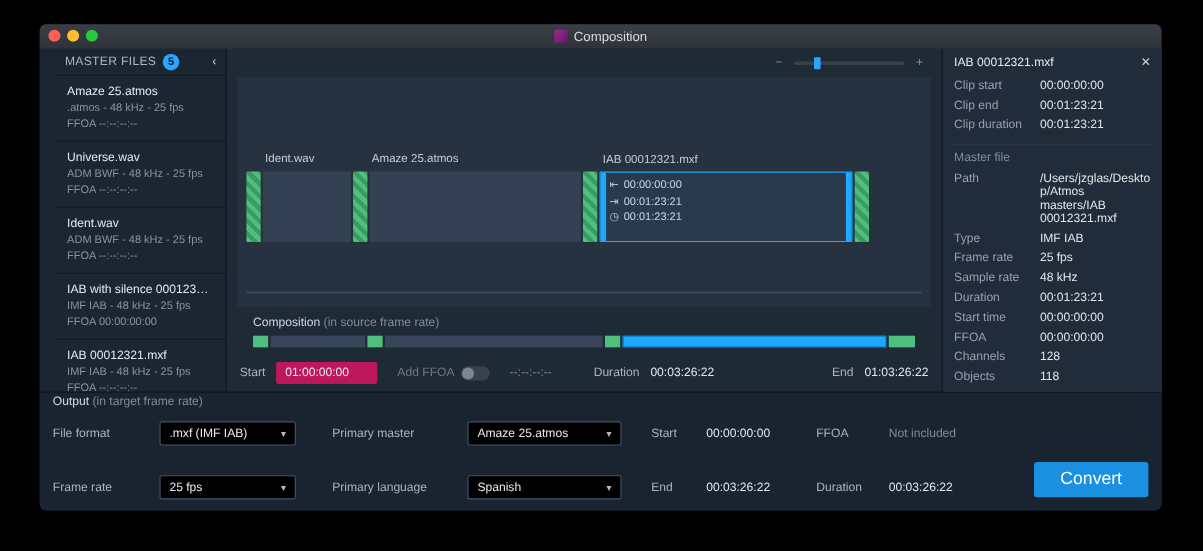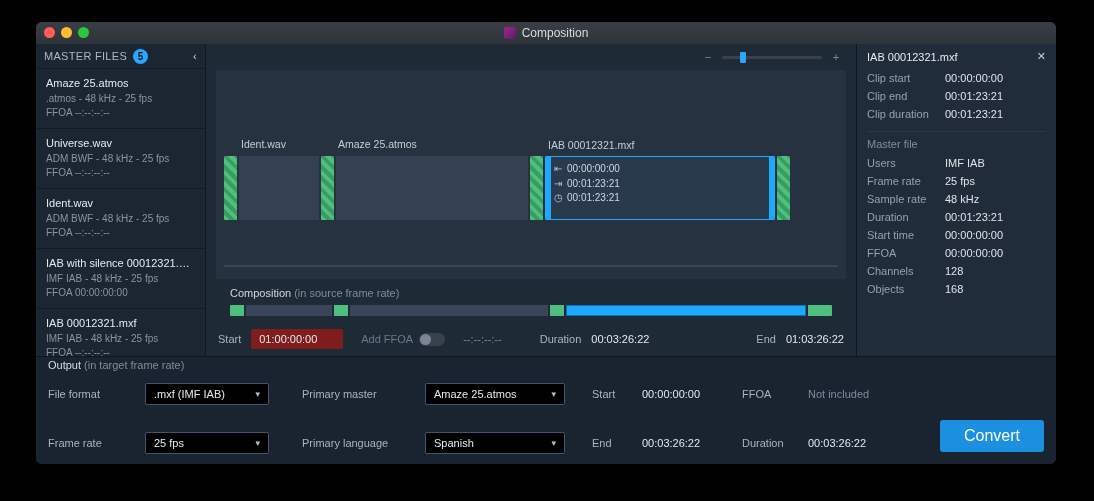--- a/index.html
+++ b/index.html
@@ -5,21 +5,21 @@
   * { box-sizing: border-box; margin: 0; padding: 0; }
   body { background: #000; font-family: -apple-system, "Helvetica Neue", Arial, sans-serif; font-size: 11px; color: #c9ced6; width:1094px; height:501px; overflow:hidden; }
   .window { position:absolute; left:36px; top:22px; width:1020px; height:442px; background:#1f2a37; border-radius:6px; box-shadow:0 14px 40px rgba(0,0,0,0.7); overflow:hidden; display:flex; flex-direction:column; }
   .titlebar { height:22px; background:linear-gradient(#3a3e45,#2e3239); display:flex; align-items:center; position:relative; }
   .traffic { position:absolute; left:8px; top:5px; display:flex; gap:6px; }
   .dot { width:11px; height:11px; border-radius:50%; }
   .dot.r{background:#ff5f57;} .dot.y{background:#febc2e;} .dot.g{background:#28c840;}
   .title { margin:0 auto; color:#d8dbe0; font-size:12px; display:flex; align-items:center; gap:6px; }
   .title-ico { width:12px;height:12px;background:linear-gradient(135deg,#a3278c,#5a1a6e);border-radius:2px;}
   .body { flex:1; display:flex; min-height:0; }
-  .sidebar { width:170px; background:#1c2633; display:flex; flex-direction:column; border-right:1px solid #0f161f; }
+  .sidebar { width:170px; background:#1c2633; display:flex; flex-direction:column; border-right:1px solid #0f161f;padding-left:15px; }
   .sb-head { height:26px; display:flex; align-items:center; padding:0 8px; color:#aeb6c2; font-size:11px; letter-spacing:.3px; border-bottom:1px solid #121a24; }
   .sb-head .count { margin-left:6px; background:#2aa6ff; color:#0b1620; width:15px; height:15px; border-radius:50%; display:flex; align-items:center; justify-content:center; font-size:10px; font-weight:600;}
   .sb-head .chev { margin-left:auto; color:#cfd6e0; }
   .sb-list { overflow:hidden; }
   .file { padding:8px 10px 9px; border-bottom:1px solid #121a24; }
   .file .n { color:#e5e9ef; font-size:11px; margin-bottom:3px; white-space:nowrap; overflow:hidden; text-overflow:ellipsis;}
   .file .m { color:#8a93a1; font-size:10px; line-height:1.35; }
   .center { flex:1; display:flex; min-width:0; }
   .main { flex:1; display:flex; flex-direction:column; min-width:0; }
   .zoombar { height:26px; display:flex; align-items:center; justify-content:flex-end; padding:0 14px; gap:8px; }
@@ -40,21 +40,21 @@
   .mini-ico{ width:9px; display:inline-block; opacity:.85;}
   .complane { margin:8px 24px 0; }
   .comp-head { color:#cfd6e0; font-size:11px; }
   .comp-head .mut{ color:#7f8b9b; }
   .comp-track { margin-top:6px; height:11px; background:#2a3545; display:flex; border-radius:1px; overflow:hidden;}
   .seg { height:100%; }
   .seg.g{ background:#4fbf7f;} .seg.gap{ background:#202a38;} .seg.d{ background:#39465a;} .seg.bl{ background:#1fa8ff; border:1px solid #0a6fb3; }
   .timebar { height:34px; display:flex; align-items:center; gap:10px; padding:0 12px; margin-top:6px;}
   .lbl { color:#aab3c0; font-size:11px; }
   .val { color:#e4e8ee; font-size:11px; }
-  .inp { background:#7f1d1d; color:#e5e9ef; border:none; padding:4px 8px; font-size:11px; border-radius:2px; width:92px;}
+  .inp { background:#be185d; color:#e5e9ef; border:none; padding:4px 8px; font-size:11px; border-radius:2px; width:92px;}
   .ghost-btn { color:#6e7888; padding:4px 8px; display:flex; align-items:center; gap:6px; }
   .toggle { width:26px; height:13px; background:#38424f; border-radius:7px; position:relative;}
   .toggle::after{content:"";position:absolute;width:11px;height:11px;background:#7b8594;border-radius:50%;top:1px;left:1px;}
   .inspector { width:200px; background:#212c3a; border-left:1px solid #0f161f; padding:6px 10px 10px; font-size:11px; overflow:auto;}
   .ins-head{ display:flex; align-items:center; color:#e5e9ef; margin-bottom:6px;}
   .ins-head .x{ margin-left:auto; color:#c5ccd6; cursor:pointer;}
   .kv{ display:flex; padding:3px 0; }
   .kv .k{ width:78px; color:#96a0af; }
   .kv .v{ flex:1; color:#dfe4ea; word-break:break-word;}
   .ins-sub{ color:#7f8b9b; margin:8px 0 4px; border-top:1px solid #2b3747; padding-top:6px;}
@@ -218,21 +218,25 @@
         <div class="kv">
             <span class="k">Clip end</span>
             <span class="v">00:01:23:21</span>
           </div>
         <div class="kv">
             <span class="k">Clip duration</span>
             <span class="v">00:01:23:21</span>
           </div>
         <div class="ins-sub">Master file</div>
         <div class="kv">
-            <span class="k">Users</span>
+            <span class="k">Path</span>
+            <span class="v">/Users/jzglas/Desktop/Atmos masters/IAB 00012321.mxf</span>
+          </div>
+        <div class="kv">
+            <span class="k">Type</span>
             <span class="v">IMF IAB</span>
           </div>
         <div class="kv">
             <span class="k">Frame rate</span>
             <span class="v">25 fps</span>
           </div>
         <div class="kv">
             <span class="k">Sample rate</span>
             <span class="v">48 kHz</span>
           </div>
@@ -247,21 +251,21 @@
         <div class="kv">
             <span class="k">FFOA</span>
             <span class="v">00:00:00:00</span>
           </div>
         <div class="kv">
             <span class="k">Channels</span>
             <span class="v">128</span>
           </div>
         <div class="kv">
             <span class="k">Objects</span>
-            <span class="v">168</span>
+            <span class="v">118</span>
           </div>
       </div>
     </div>
   </div>
 
   <div class="output" style="position:relative;">
     <div class="out-head"><span>Output</span> <span class="mut">(in target frame rate)</span></div>
     <div style="display:flex;gap:22px;margin-top:6px;">
       <div class="out-grid">
         <span class="lbl">File format</span>

